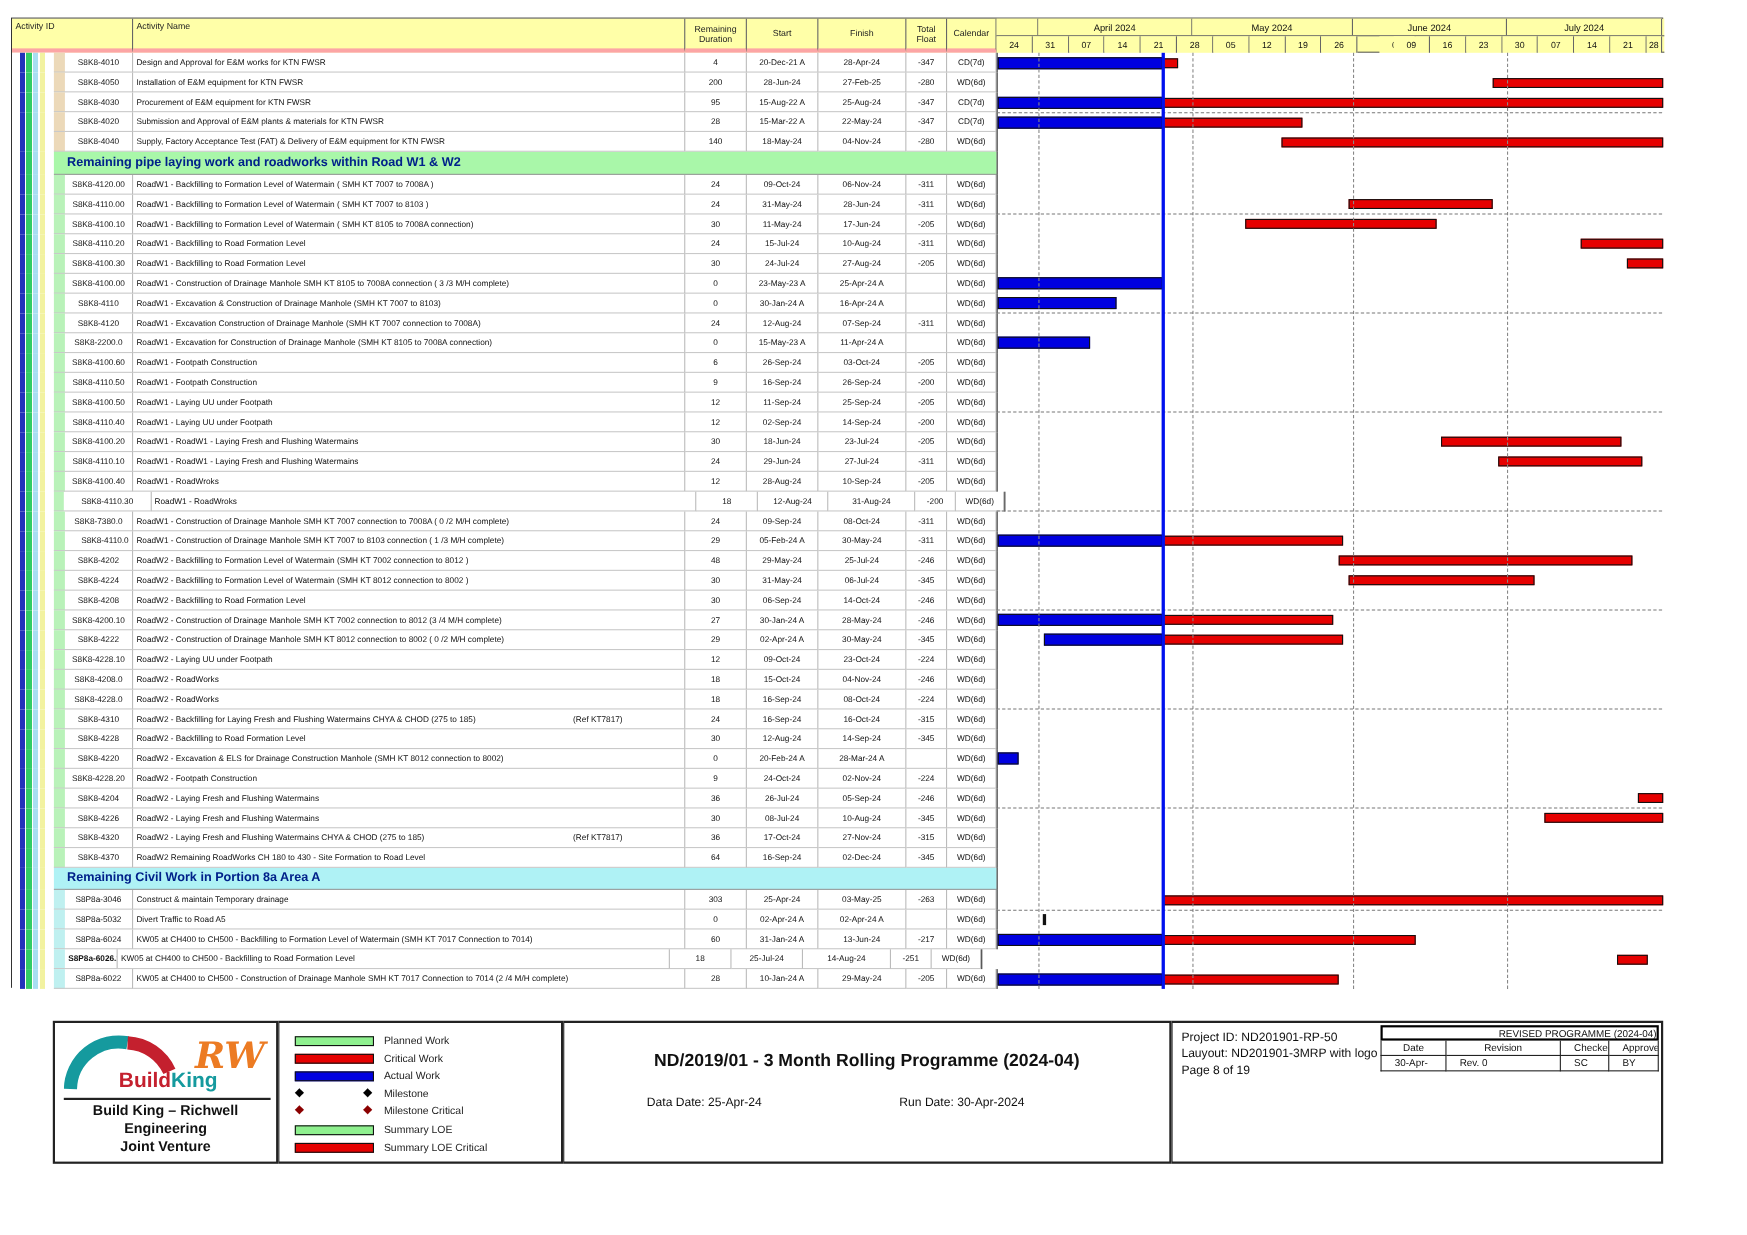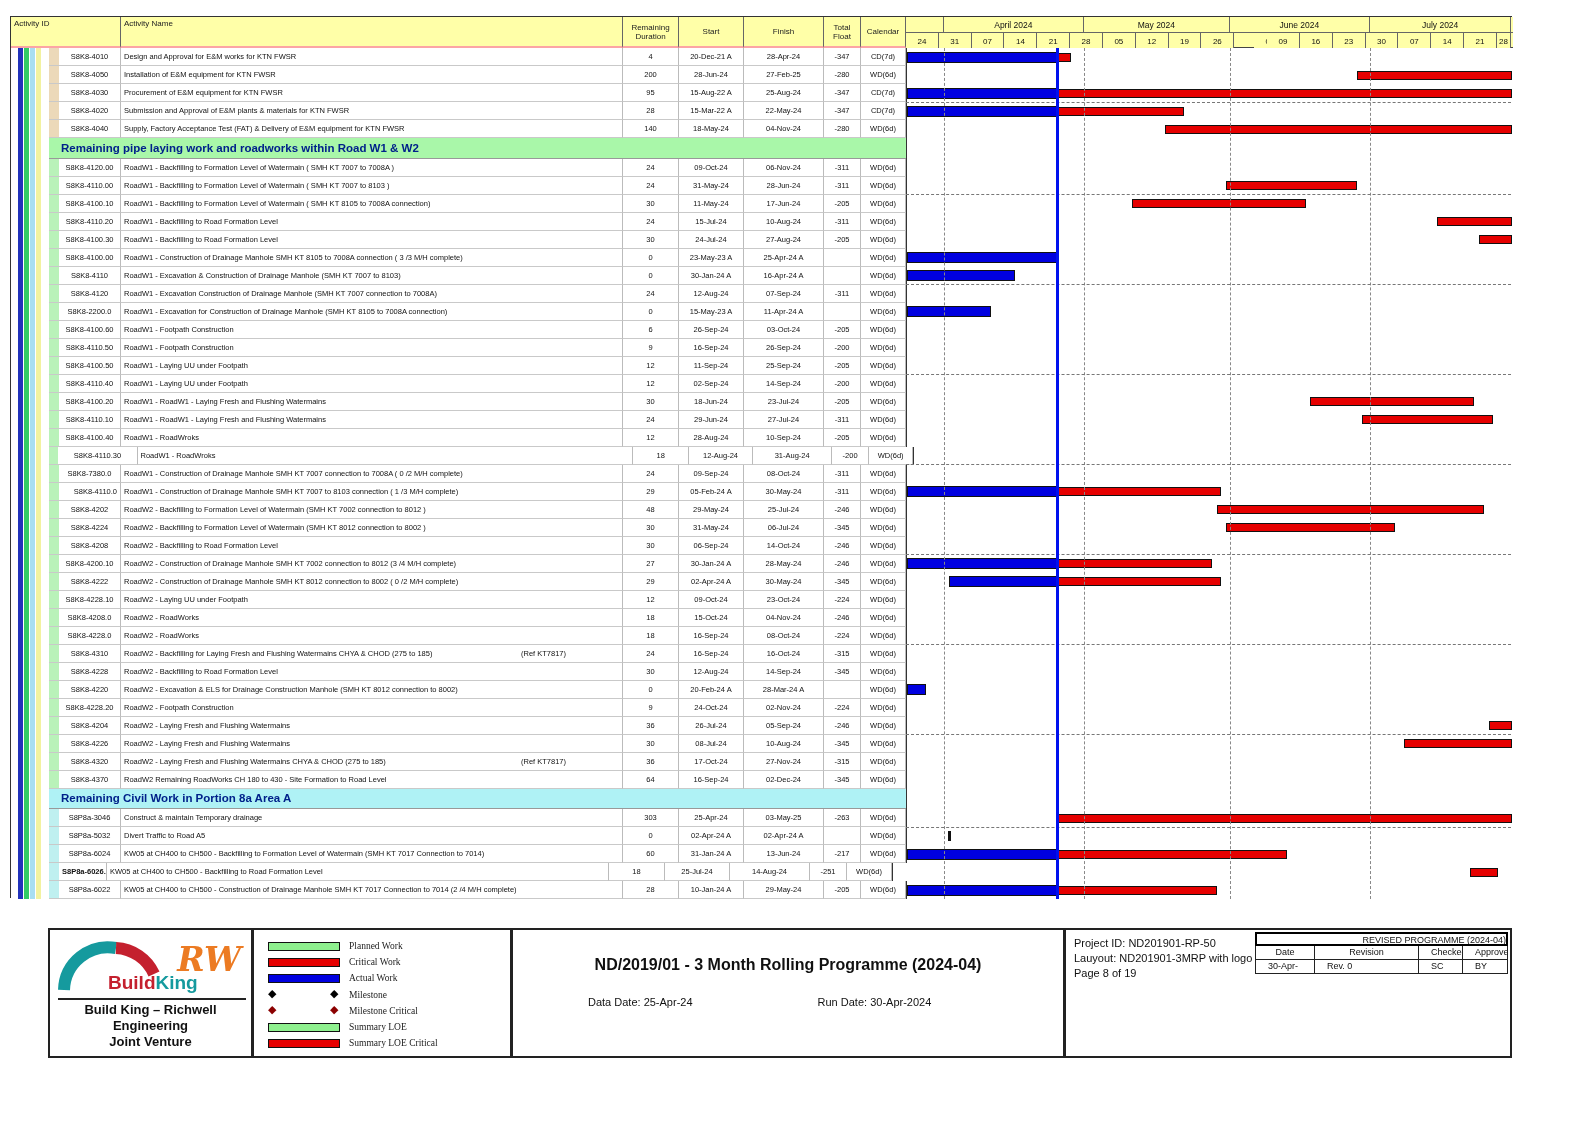--- a/index.html
+++ b/index.html
@@ -1,21 +1,21 @@
 <!DOCTYPE html>
 <html><head>
 <meta charset="utf-8">
 <style>
   html,body{margin:0;padding:0;background:#ffffff;}
   .page{position:relative;width:1588px;height:1123px;background:#fff;overflow:hidden;
         font-family:"Liberation Sans",sans-serif;color:#111;}
   
   .sheet{position:absolute;left:10px;top:16px;width:1502px;height:882px;border:1.5px solid #333;box-sizing:border-box;}
   .thead{position:absolute;left:0;top:0;width:1502px;height:31px;display:flex;background:#ffffa8;}
-  .th{box-sizing:border-box;border-right:1px solid #666;border-bottom:2px solid #fca5a5;
+  .th{box-sizing:border-box;border-right:1px solid #666;border-bottom:4px solid #fca5a5;
       font-size:8px;line-height:9px;color:#222;padding:0 3px;overflow:hidden;}
   .th.center{display:flex;align-items:center;justify-content:center;text-align:center;}
   .chart-head{position:relative;box-sizing:border-box;border-bottom:1px solid #444;}
   .month-row{position:absolute;left:0;top:0;height:15px;width:100%;}
   .week-row{position:absolute;left:0;top:15px;height:16px;width:100%;border-top:1px solid #666;}
   .mcell,.wcell{position:absolute;top:0;height:100%;box-sizing:border-box;border-right:1px solid #666;
       background:#ffffa8;font-size:8px;display:flex;align-items:center;justify-content:center;overflow:hidden;}
   .mcell{font-size:8.5px;}
   .tbody{position:absolute;left:0;top:31px;width:1502px;height:851px;background:#fff;}
   .drow{display:flex;height:18px;box-sizing:border-box;}
@@ -47,21 +47,21 @@
   .logo-box{width:205px;position:relative;}
   .logo-line1{position:absolute;left:8px;top:8px;width:189px;height:58px;}
   .bk-text{position:absolute;left:50px;top:34px;font-size:19px;font-weight:bold;}
   .bk-build{color:#c4202e;}
   .bk-king{color:#159a9e;}
   .rw-text{position:absolute;right:6px;top:2px;font-family:"DejaVu Serif",serif;font-style:italic;
            font-weight:bold;font-size:33px;color:#ec7b23;}
   .logo-rule{position:absolute;left:8px;top:68px;width:188px;border-top:2px solid #222;}
   .jv-text{position:absolute;left:0;top:72px;width:100%;text-align:center;font-weight:bold;font-size:13px;line-height:16px;}
   .legend-box{width:259px;padding:8px 0 0 14px;}
-  .lg-row{display:flex;align-items:center;height:16.2px;font-family:Liberation Serif, serif;}
+  .lg-row{display:flex;align-items:center;height:16.2px;}
   .lg-swatch{width:72px;height:9px;box-sizing:border-box;border:1px solid #111;margin-right:9px;}
   .lg-dia{width:72px;height:12px;margin-right:9px;position:relative;}
   .lg-dia span{position:absolute;top:-2px;font-size:11px;line-height:12px;}
   .lg-label{font-size:9.5px;color:#222;}
   .title-box{width:553px;position:relative;}
   .tb-title{position:absolute;left:0;top:26px;width:100%;text-align:center;font-size:16px;font-weight:bold;}
   .tb-dates{position:absolute;left:75px;top:66px;font-size:11px;display:flex;gap:125px;}
   .info-box{width:447px;position:relative;border-left:1px solid #222;}
   .info-text{position:absolute;left:8px;top:6px;width:180px;font-size:11px;line-height:15px;}
   .revtable{position:absolute;left:189px;top:2px;width:253px;font-size:9px;}

